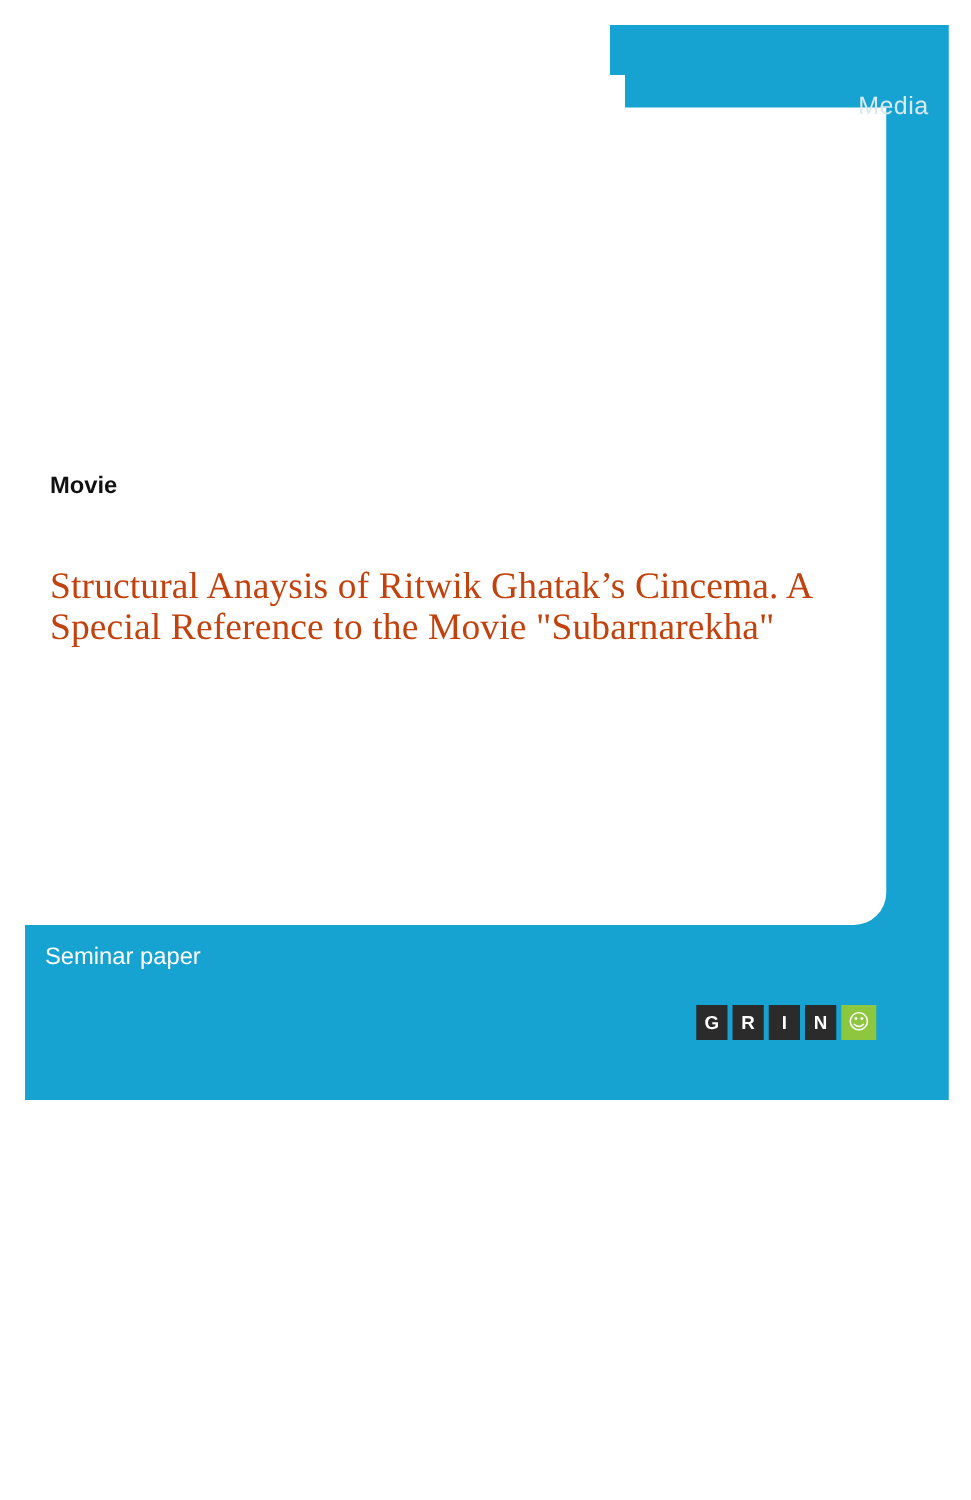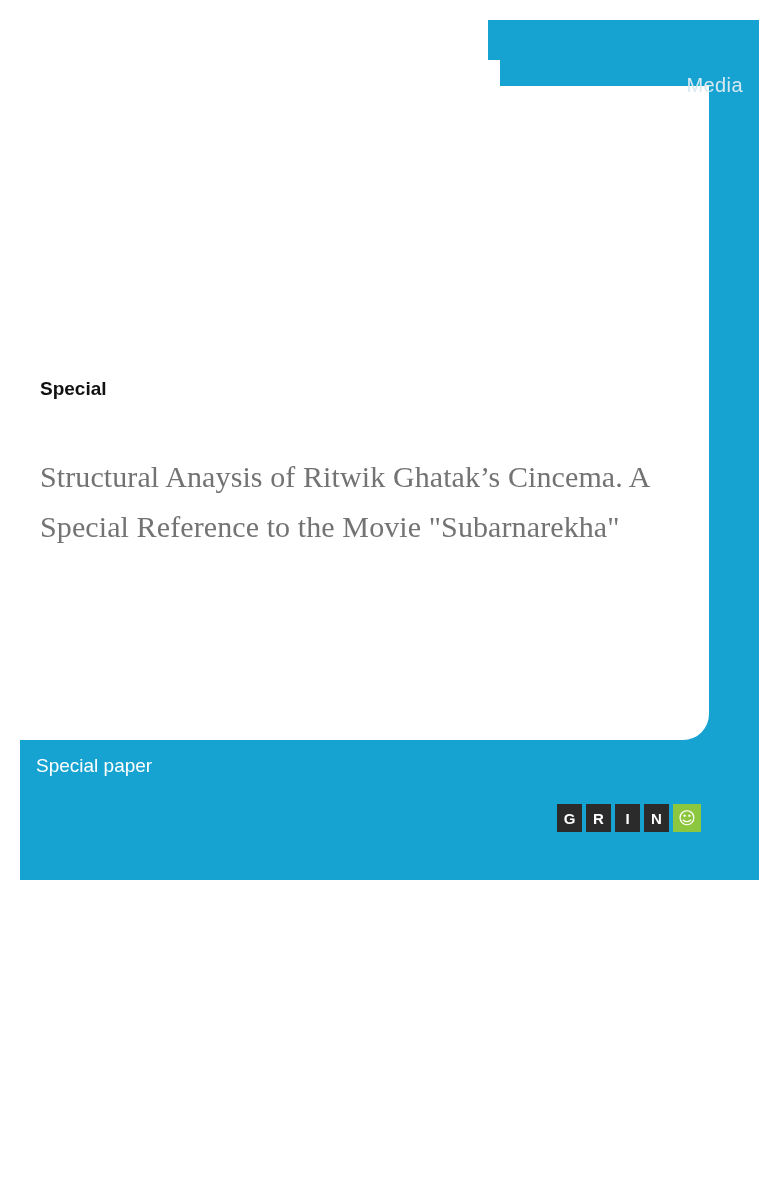--- a/index.html
+++ b/index.html
@@ -100,22 +100,22 @@
     font-family: "Liberation Sans", sans-serif;
   }
   
   .title {
     position: absolute;
     left: 40px;
     top: 452px;
     width: 640px;
     font-family: "Liberation Serif", serif;
     font-size: 30px;
-    line-height: 50px;
-    color: #737373;
+    line-height: 33px;
+    color: #c2410c;
     font-weight: normal;
     letter-spacing: 0.1px;
   }
   
   .doctype {
     position: absolute;
     left: 36px;
     top: 755px;
     font-size: 19px;
     color: #ffffff;
@@ -166,25 +166,25 @@
   <div class="tab-cut-round"></div>
 
   <div class="panel"></div>
   <div class="panel-inner-cover"></div>
 
   <div class="notch-top"></div>
   <div class="notch-top-right"></div>
 
   <div class="media-label">Media</div>
 
-  <div class="author">Special</div>
+  <div class="author">Movie</div>
 
   <div class="title">Structural Anaysis of Ritwik Ghatak’s Cincema. A Special Reference to the Movie "Subarnarekha"</div>
 
-  <div class="doctype">Special paper</div>
+  <div class="doctype">Seminar paper</div>
 
   <div class="grin">
     <span class="ch">G</span>
     <span class="ch">R</span>
     <span class="ch">I</span>
     <span class="ch">N</span>
     <span class="smiley">☺</span>
   </div>
 
 </div>

